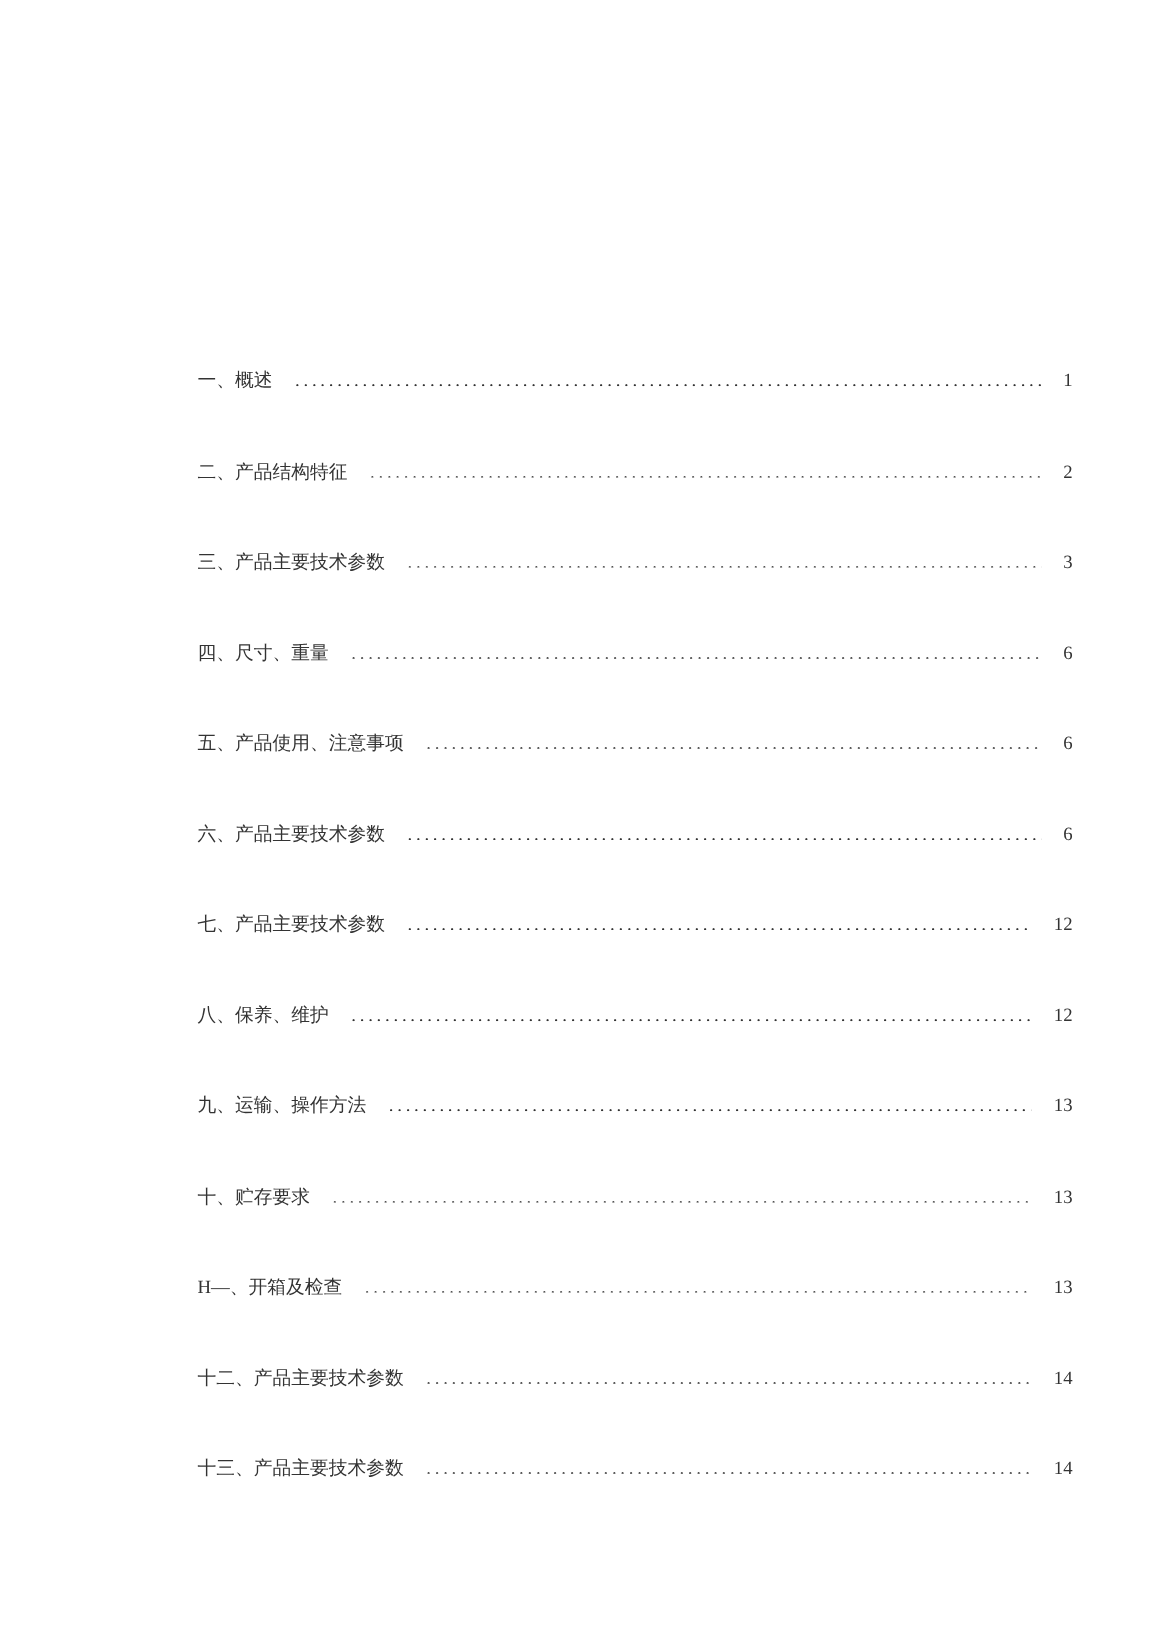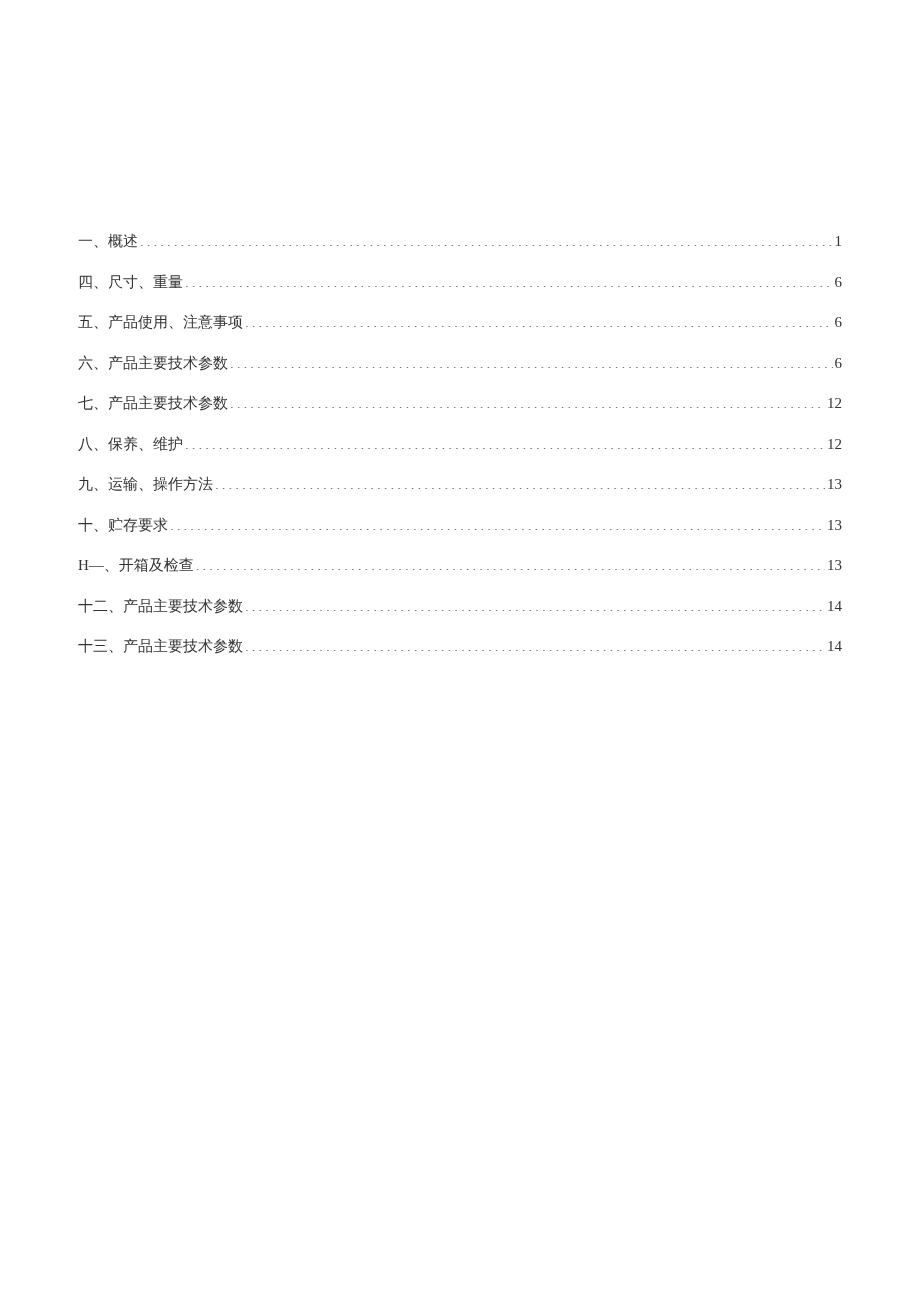--- a/index.html
+++ b/index.html
@@ -1,16 +1,16 @@
 <!DOCTYPE html>
 <html><head>
   <meta charset="utf-8">
   <style>
     * {
-      margin: 0;
+      margin: 16px;
       padding: 0;
       box-sizing: border-box;
     }
     body {
       width: 920px;
       height: 1301px;
       background: #ffffff;
       font-family: "SimSun", "宋体", serif;
       padding: 230px 78px 0 78px;
     }
@@ -52,20 +52,30 @@
 </head>
 <body>
 
 <div class="toc-container">
   <div class="toc-entry">
     <span class="toc-title">一、概述</span>
     <span class="toc-dots"></span>
     <span class="toc-page">1</span>
   </div>
   <div class="toc-entry">
+    <span class="toc-title">二、产品结构特征</span>
+    <span class="toc-dots"></span>
+    <span class="toc-page">2</span>
+  </div>
+  <div class="toc-entry">
+    <span class="toc-title">三、产品主要技术参数</span>
+    <span class="toc-dots"></span>
+    <span class="toc-page">3</span>
+  </div>
+  <div class="toc-entry">
     <span class="toc-title">四、尺寸、重量</span>
     <span class="toc-dots"></span>
     <span class="toc-page">6</span>
   </div>
   <div class="toc-entry">
     <span class="toc-title">五、产品使用、注意事项</span>
     <span class="toc-dots"></span>
     <span class="toc-page">6</span>
   </div>
   <div class="toc-entry">

